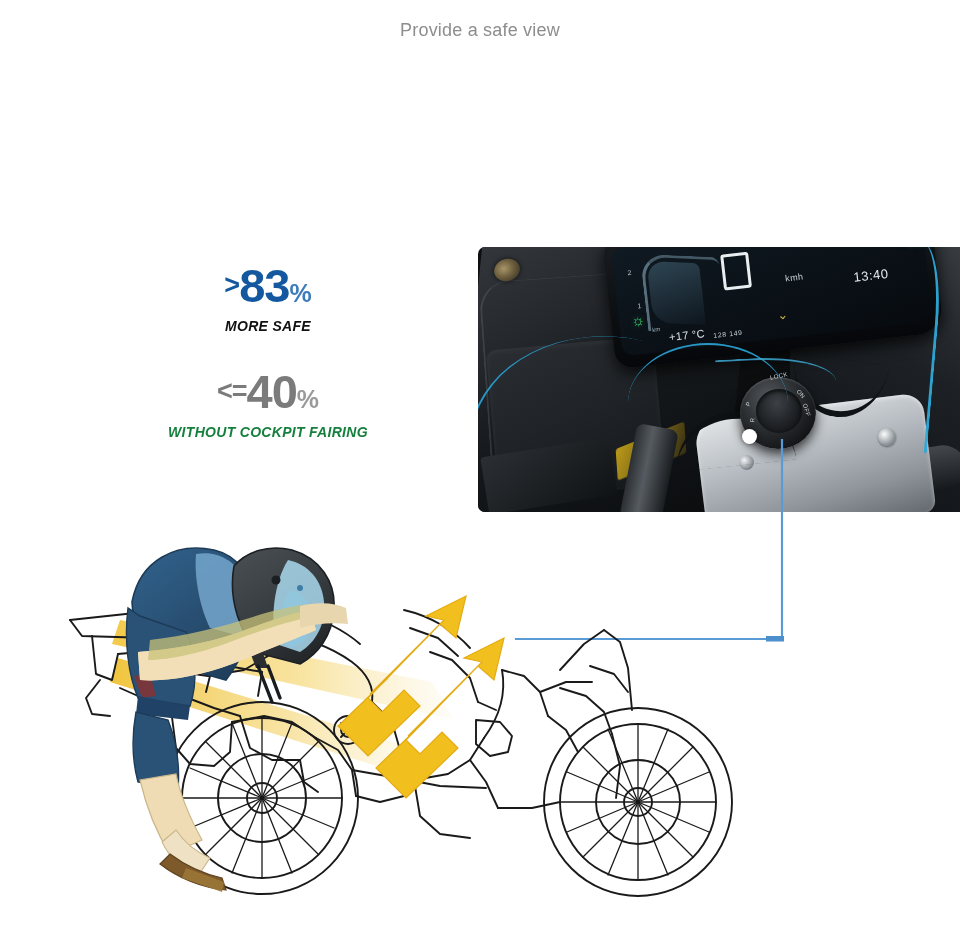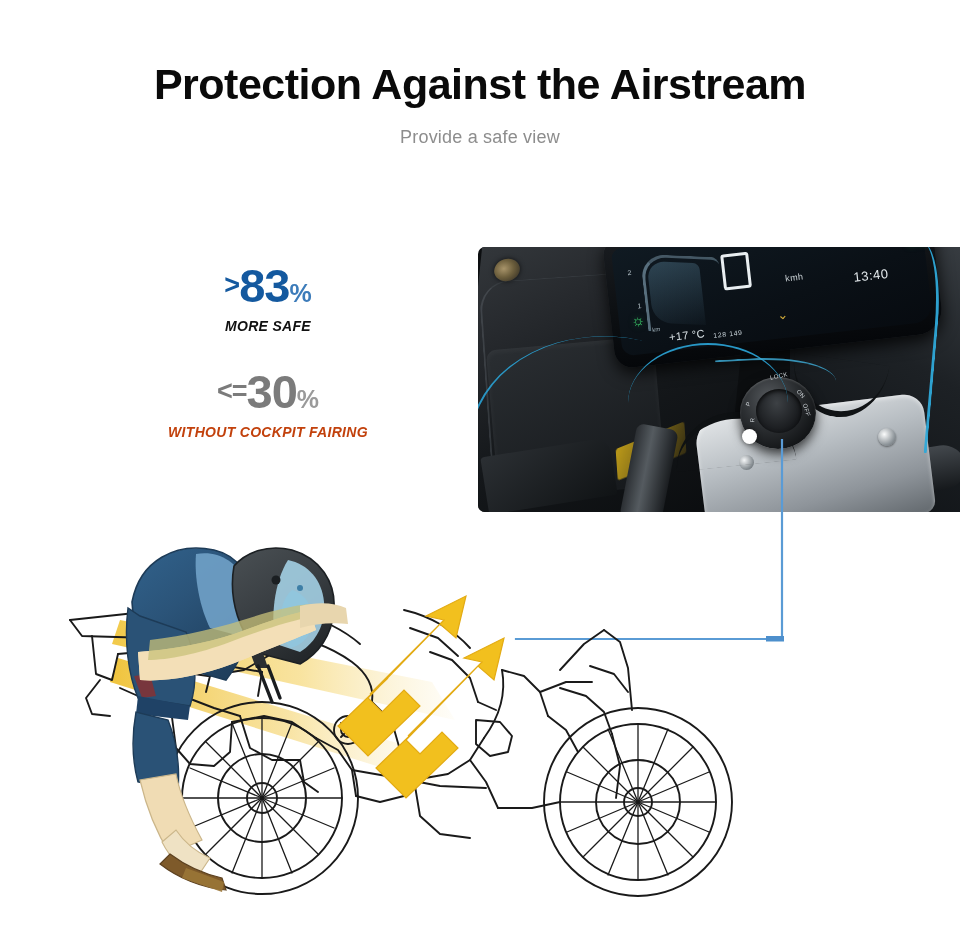--- a/index.html
+++ b/index.html
@@ -34,21 +34,21 @@
   .stat-pct { font-size:25px; font-weight:bold; vertical-align:0.02em; }
   .stat-caption {
     font-size:14px; font-weight:bold; font-style:italic;
     letter-spacing:0.3px; margin-top:9px;
   }
   .stat-primary .stat-op, .stat-primary .stat-num { color:#14599f; }
   .stat-primary .stat-pct { color:#3d7cba; }
   .stat-primary .stat-caption { color:#111111; }
   .stat-secondary .stat-op, .stat-secondary .stat-num { color:#7b7b7b; }
   .stat-secondary .stat-pct { color:#9a9a9a; }
-  .stat-secondary .stat-caption { color:#c2410c; }
+  .stat-secondary .stat-caption { color:#15803d; }
 
   
   .photo {
     position:absolute; left:478px; top:247px; width:482px; height:265px;
     border-radius:7px 0 0 7px; overflow:hidden;
     background:#0c0e10;
   }
   .photo-layer { position:absolute; inset:0; }
 
   
@@ -261,36 +261,35 @@
   
   .illustration { position:absolute; left:0px; top:430px; width:960px; height:502px; }
   .illustration svg { display:block; }
 </style>
 </head>
 <body>
 
 <div id="page">
 
   <div class="header">
-    <div class="title">Protection Against the Airstream</div>
     <div class="subtitle">Provide a safe view</div>
   </div>
 
   <div class="stats">
 
     <div class="stat-block stat-primary">
       <div class="stat-figure">
         <span class="stat-op">&gt;</span><span class="stat-num">83</span><span class="stat-pct">%</span>
       </div>
       <div class="stat-caption">MORE SAFE</div>
     </div>
 
     <div class="stat-block stat-secondary">
       <div class="stat-figure">
-        <span class="stat-op">&lt;=</span><span class="stat-num">30</span><span class="stat-pct">%</span>
+        <span class="stat-op">&lt;=</span><span class="stat-num">40</span><span class="stat-pct">%</span>
       </div>
       <div class="stat-caption">WITHOUT COCKPIT FAIRING</div>
     </div>
 
   </div>
 
   <div class="photo">
     <div class="photo-layer">
 
       <div class="fairing-left"></div>

